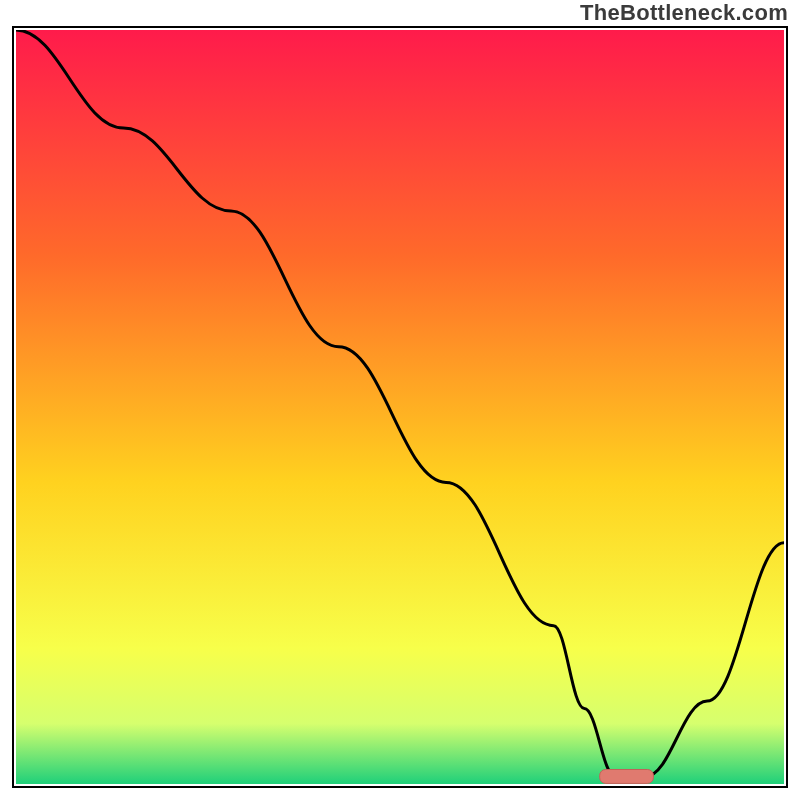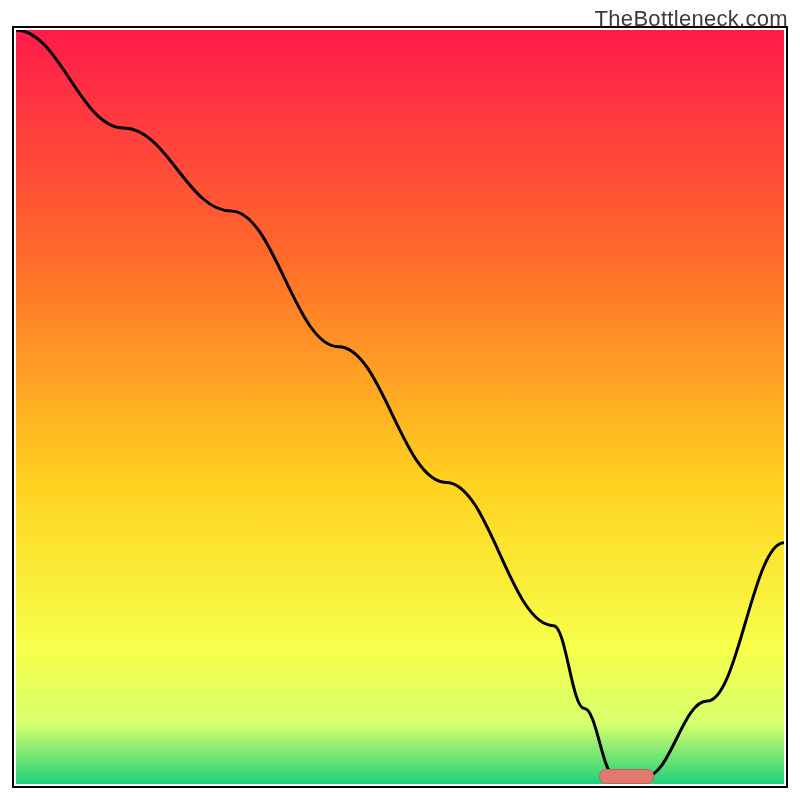--- a/index.html
+++ b/index.html
@@ -15,24 +15,24 @@
     position: absolute;
     left: 12px;
     top: 26px;
     width: 776px;
     height: 762px;
     border: 2px solid #000;
     box-sizing: border-box;
   }
   .watermark {
     position: absolute;
-    top: 6px;
+    top: 0;
     right: 12px;
     font-size: 22px;
-    font-weight: 400;
+    font-weight: 700;
     color: #3b3b3b;
     letter-spacing: 0.3px;
   }
   .plot {
     position: absolute;
     left: 2px;
     top: 2px;
     right: 2px;
     bottom: 2px;
     overflow: hidden;

